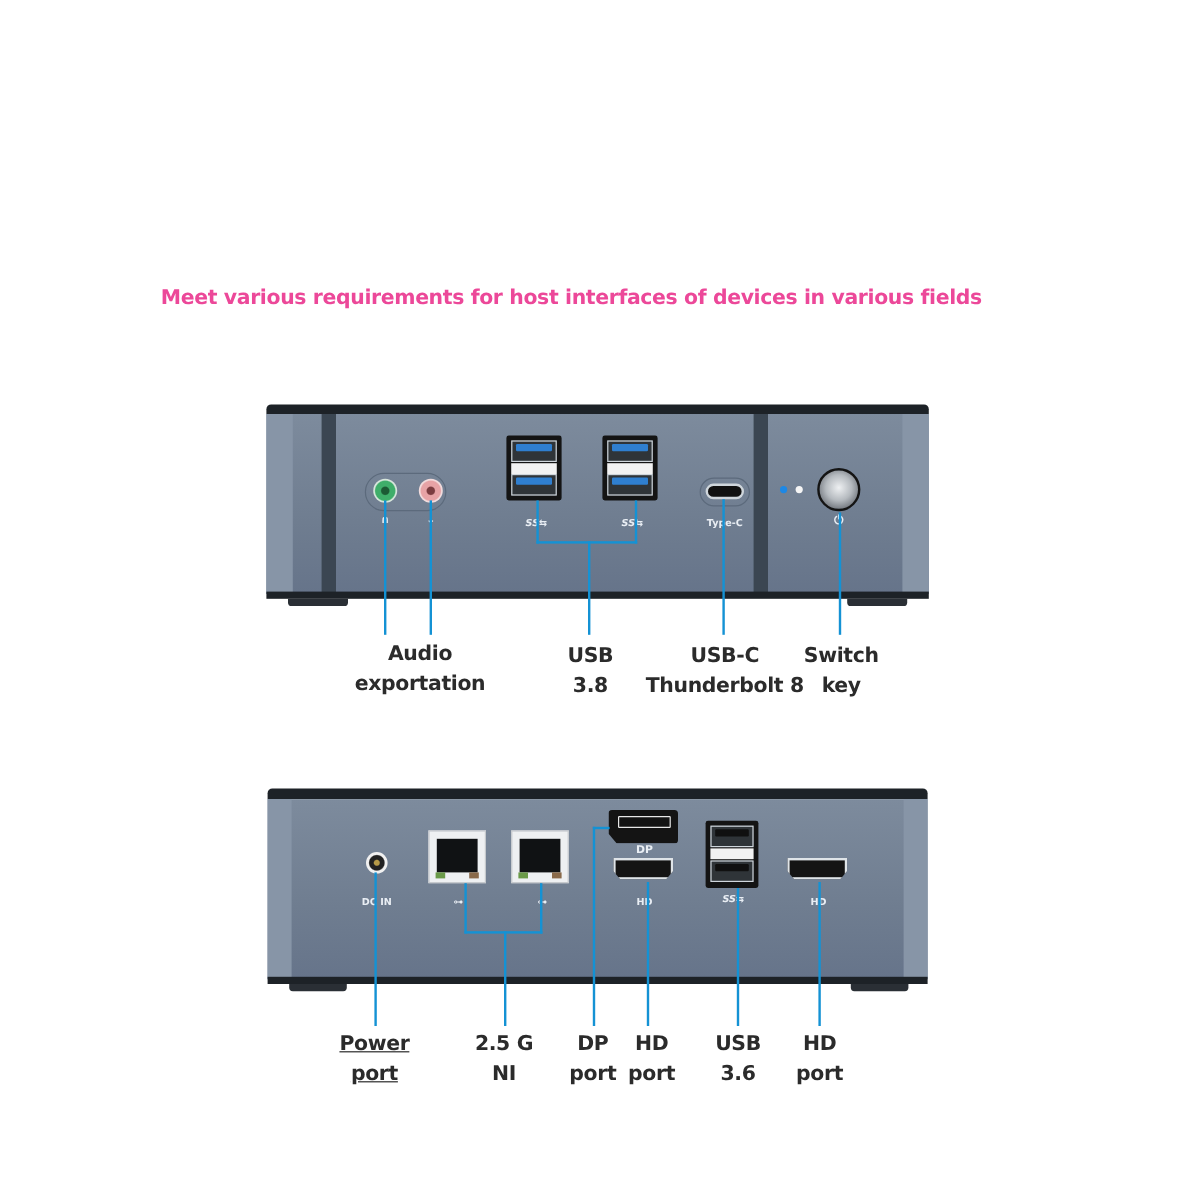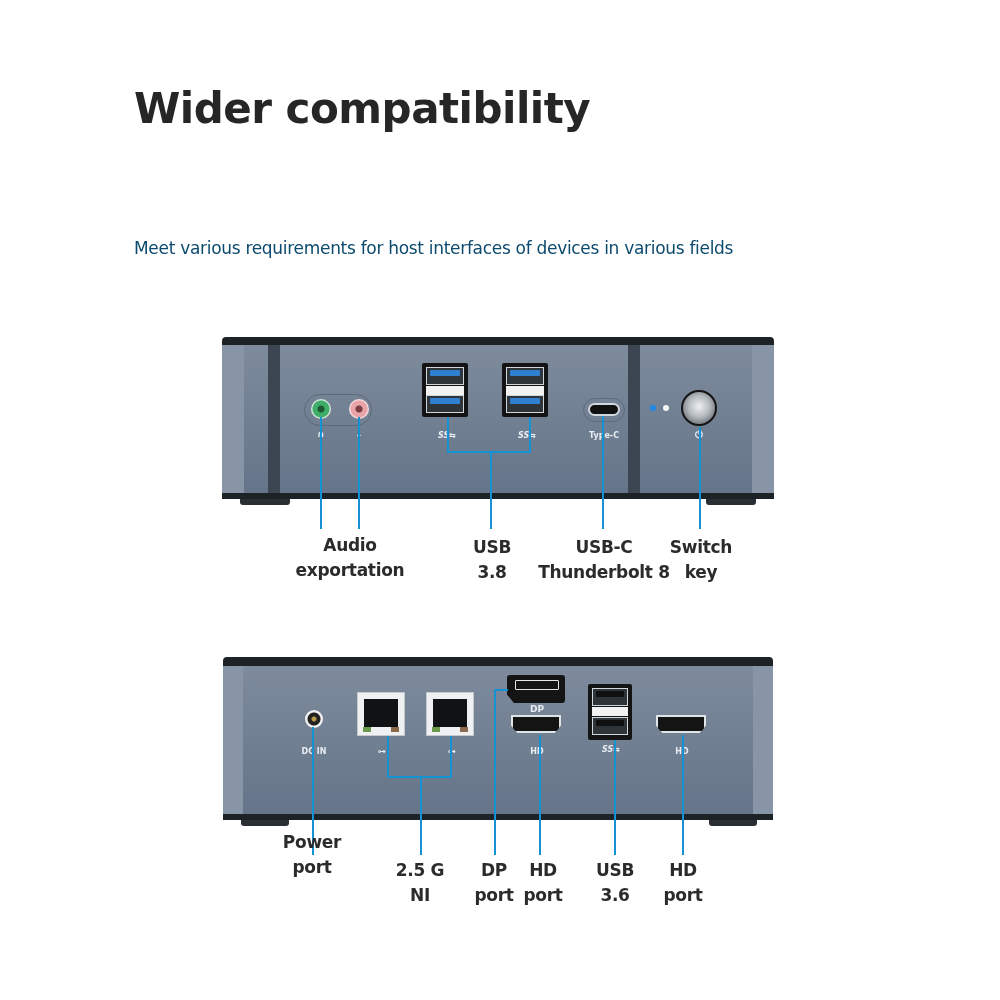--- a/index.html
+++ b/index.html
@@ -1,20 +1,20 @@
 <!DOCTYPE html>
 <html><head>
 <meta charset="utf-8">
 <style>
   * { box-sizing: border-box; margin: 0; padding: 0; }
   html, body { width: 1000px; height: 1000px; background: #ffffff; overflow: hidden; }
   body { position: relative; font-family: "DejaVu Sans", sans-serif; color: #2b2b2b; }
 
   .title { position: absolute; left: 134px; top: 86px; font-size: 42px; font-weight: bold; line-height: 46px; letter-spacing: -0.5px; color: #262626; }
-  .subtitle { position: absolute; left: 134px; top: 238px; font-size: 17px; font-weight: normal; color: #0c4a6e; letter-spacing: -0.3px; }
+  .subtitle { position: absolute; left: 134px; top: 238px; font-size: 17px; font-weight: bold; color: #ec4899; letter-spacing: -0.3px; }
 
   .device { position: absolute; }
   .dev-body { position: absolute; background: linear-gradient(180deg, #7d8b9d 0%, #6f7d90 60%, #66748a 100%); }
   .dev-top { position: absolute; background: #1d2227; border-radius: 4px 4px 0 0; }
   .dev-bottom { position: absolute; background: #1d2227; }
   .foot { position: absolute; background: #2a2f35; height: 6px; border-radius: 0 0 3px 3px; }
   .side-panel { position: absolute; background: linear-gradient(180deg,#8290a2,#74829a); }
   .groove { position: absolute; background: #3b4652; }
 
   .lbl-small { position: absolute; color: #e9eef4; font-size: 8px; font-weight: bold; text-align: center; white-space: nowrap; font-family: "DejaVu Sans", sans-serif; }
@@ -29,21 +29,20 @@
 
   .jack { position: absolute; border-radius: 50%; }
   .rj45 { position: absolute; background: #eef0f2; border: 1px solid #c5c9cd; }
   .rj45-in { position: absolute; left: 6px; top: 6px; right: 6px; bottom: 8px; background: #101214; }
   .led { position: absolute; width: 8px; height: 5px; bottom: 3px; }
 </style>
 </head>
 <body>
 
 <div class="title">
-  <div>Wider compatibility</div>
 </div>
 <div class="subtitle">Meet various requirements for host interfaces of devices in various fields</div>
 
 <div class="device" style="left:222px; top:337px; width:552px; height:168px;">
   <div class="dev-top" style="left:0; top:0; width:552px; height:8px;"></div>
   <div class="dev-body" style="left:0; top:8px; width:552px; height:150px;"></div>
   <div class="side-panel" style="left:0; top:8px; width:22px; height:150px; background:#8795a7;"></div>
   <div class="side-panel" style="left:530px; top:8px; width:22px; height:150px; background:#8795a7;"></div>
   <div class="groove" style="left:46px; top:8px; width:12px; height:150px;"></div>
   <div class="groove" style="left:406px; top:8px; width:12px; height:150px;"></div>
@@ -167,21 +166,21 @@
 <div class="lead" style="left:387px; top:736px; width:2px; height:42px;"></div>
 <div class="lead" style="left:450px; top:736px; width:2px; height:42px;"></div>
 <div class="lead" style="left:387px; top:776px; width:65px; height:2px;"></div>
 <div class="lead" style="left:420px; top:776px; width:2px; height:79px;"></div>
 <div class="lead" style="left:494px; top:689px; width:14px; height:2px;"></div>
 <div class="lead" style="left:494px; top:689px; width:2px; height:166px;"></div>
 <div class="lead" style="left:539px; top:735px; width:2px; height:120px;"></div>
 <div class="lead" style="left:614px; top:740px; width:2px; height:115px;"></div>
 <div class="lead" style="left:682px; top:735px; width:2px; height:120px;"></div>
 
-<div class="caption" style="left:272px; top:830px; width:80px;">
+<div class="caption" style="left:272px; top:858px; width:80px;text-decoration:underline;">
   <div>Power</div>
     <div>port</div>
 </div>
 <div class="caption" style="left:380px; top:858px; width:80px;">
   <div>2.5 G</div>
     <div>NI</div>
 </div>
 <div class="caption" style="left:470px; top:858px; width:48px;">
   <div>DP</div>
     <div>port</div>

